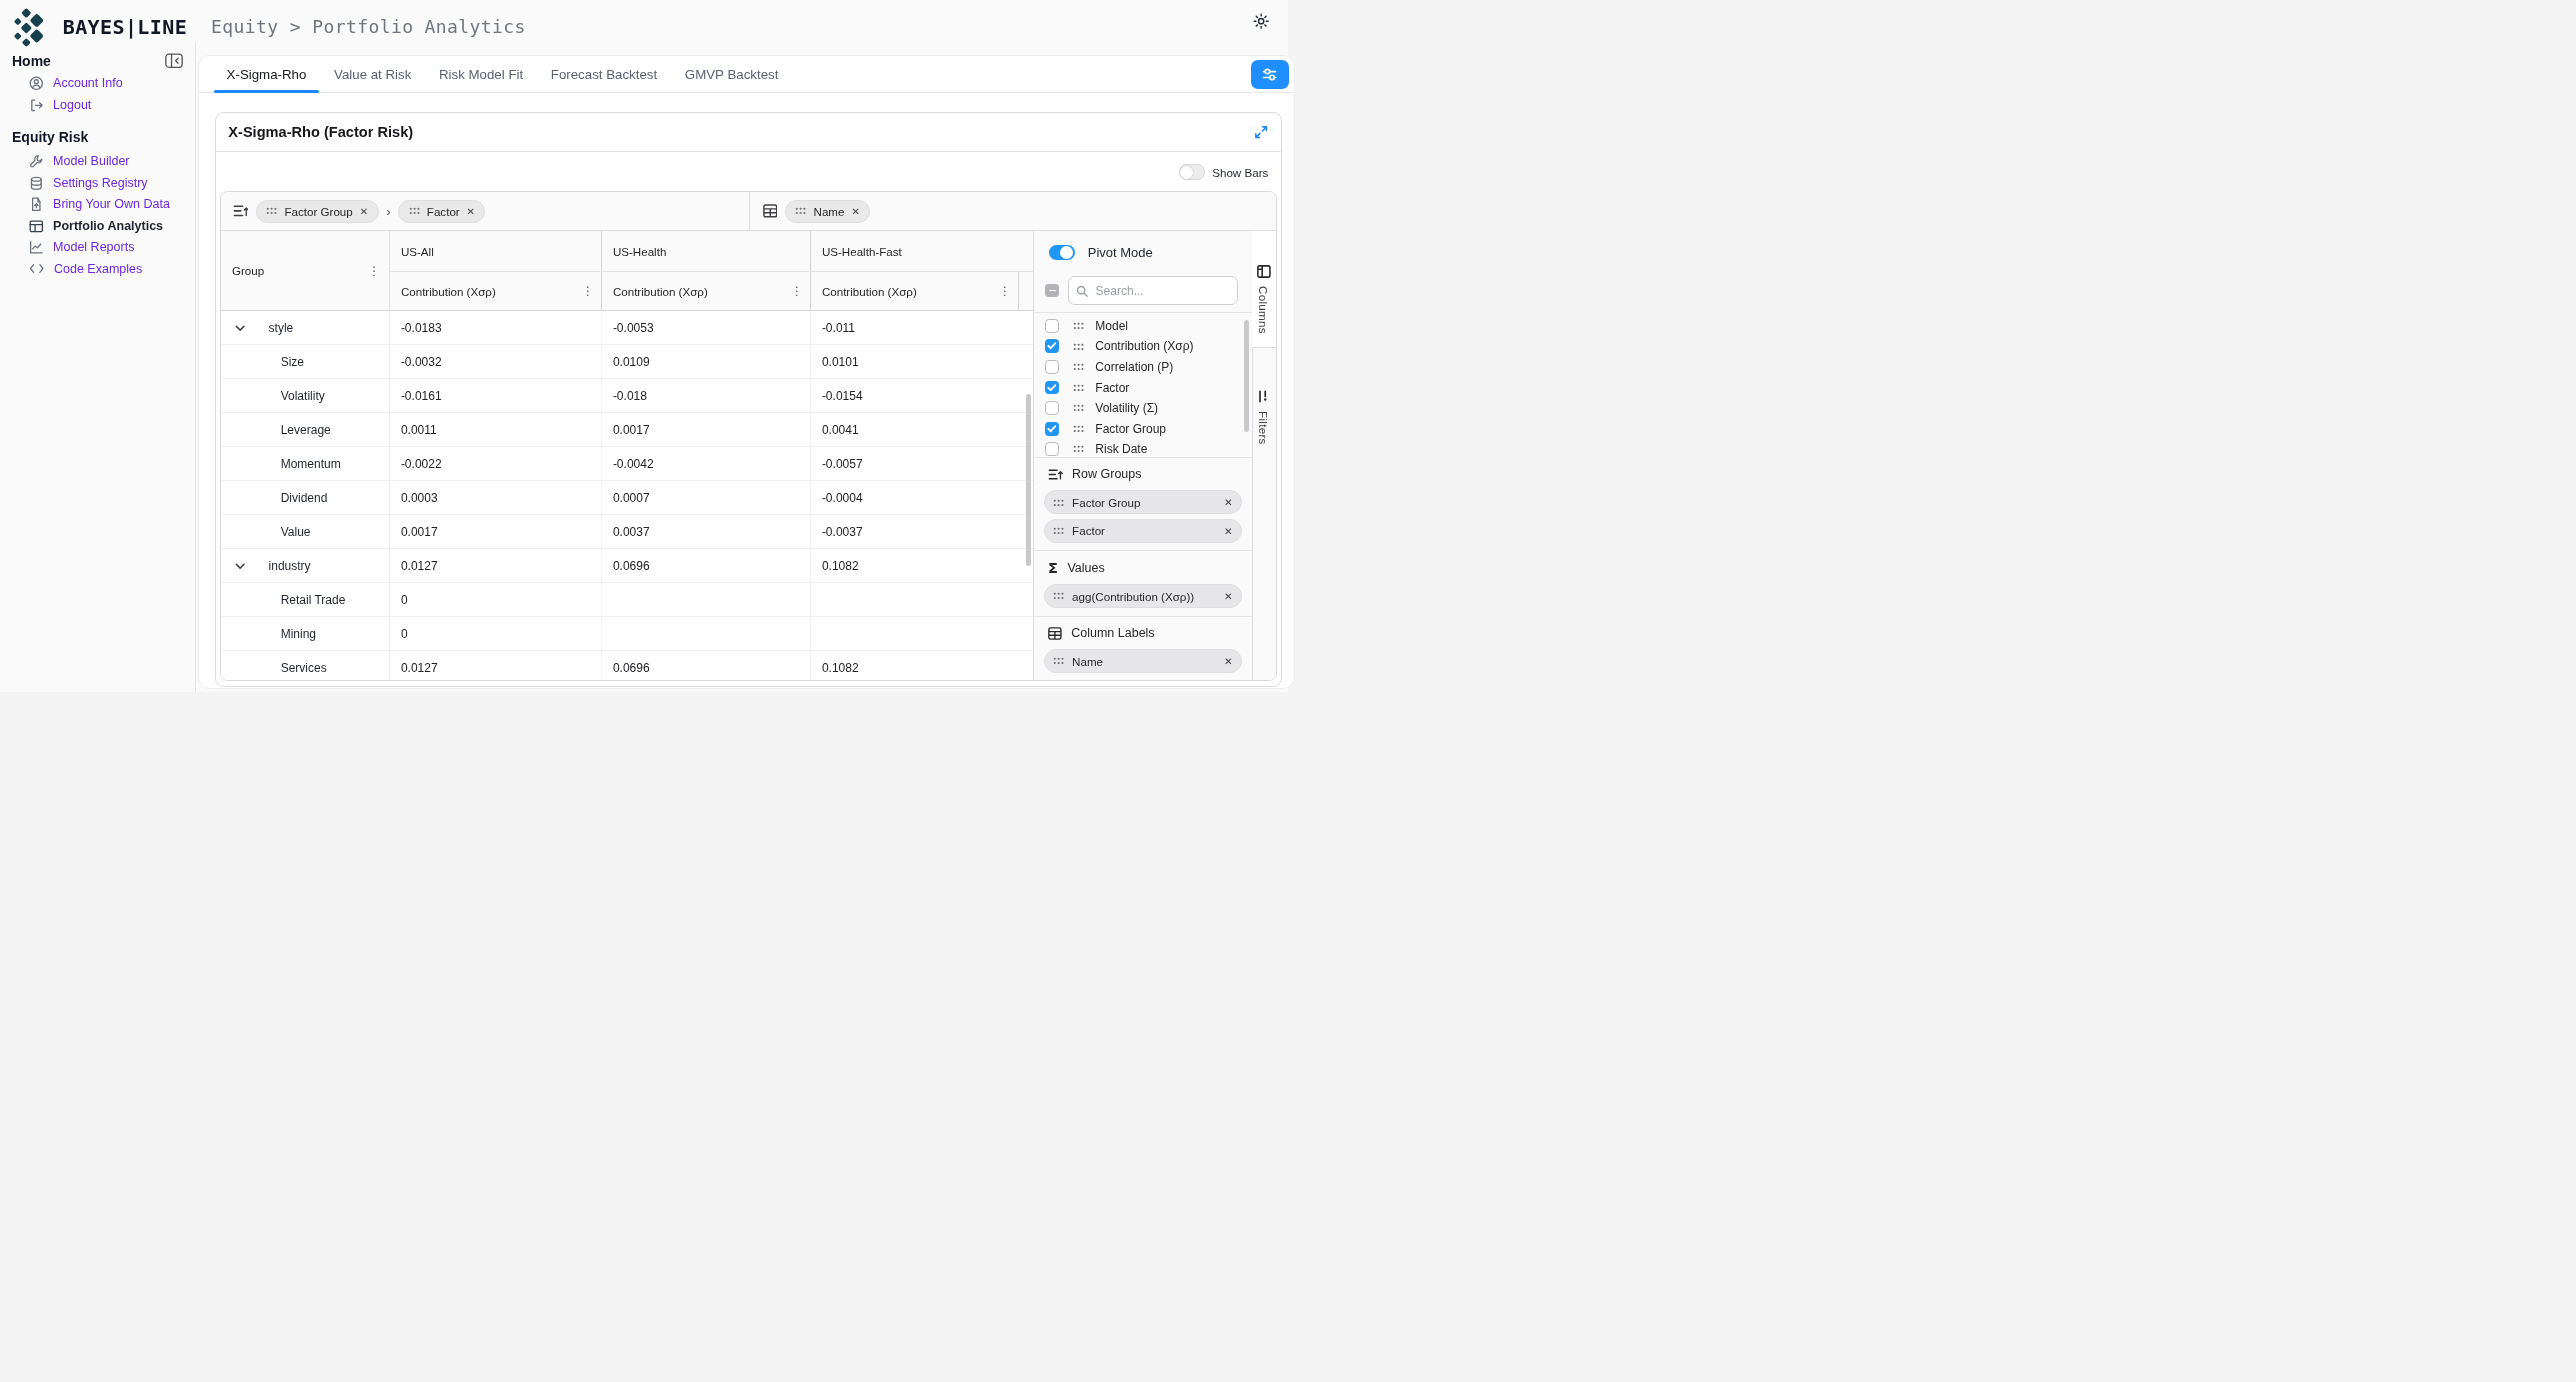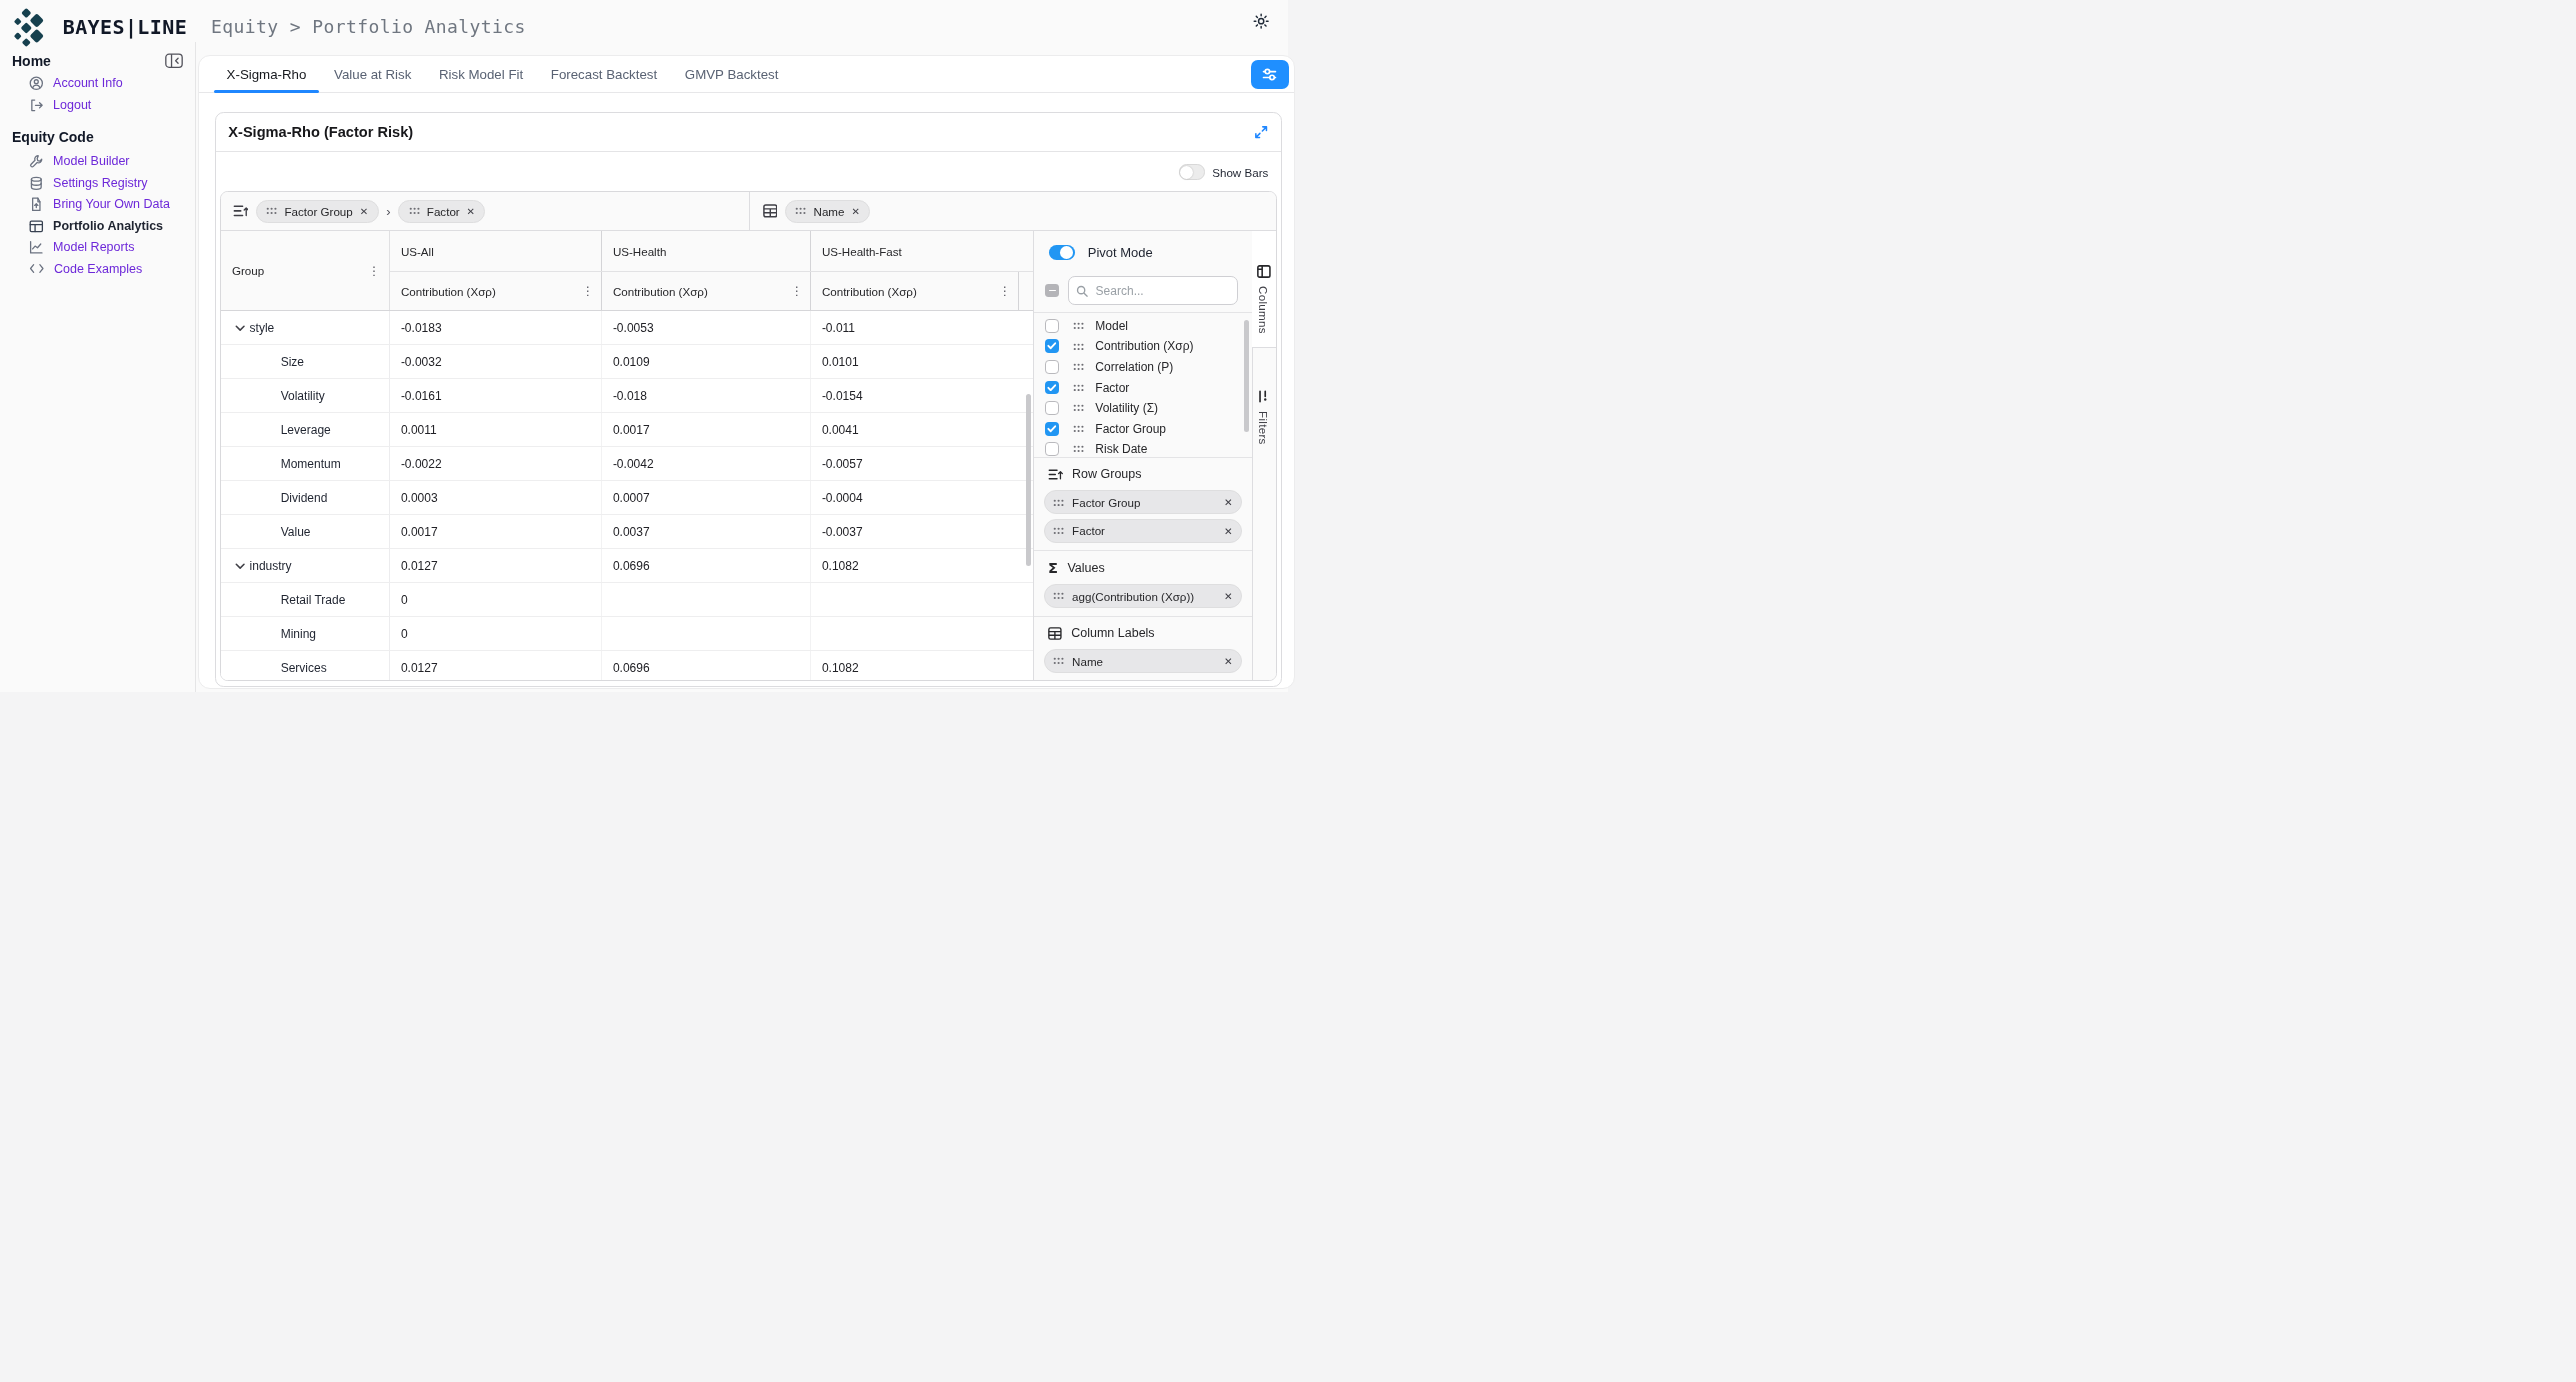--- a/index.html
+++ b/index.html
@@ -75,21 +75,21 @@
   .gh-row2{height:39px;display:flex;border-top:0.9px solid #e2e2e4;}
   .gh-cell{display:flex;align-items:center;padding-left:11.2px;}
   .gh-cell.tick{border-left:0.9px solid #d4d4d7;}
   .gh-cell .menu{margin-left:auto;padding-right:6.9px;}
   .menu{color:#52525b;font-size:12px;cursor:pointer;letter-spacing:0;}
 
   .grid-body{background:#fff;}
   .g-row{height:34px;display:flex;border-bottom:1.7px solid #eeeeef;background:#fff;font-size:12px;}
   .g-label{width:169px;display:flex;align-items:center;border-right:0.9px solid #ececee;}
   .g-label .chev{margin-left:14.6px;color:#3f3f46;}
-  .g-label .lbl{margin-left:4px;color:#1f2430;}
+  .g-label .lbl{margin-left:23px;color:#1f2430;}
   .g-row.leaf .g-label .lbl{margin-left:60px;}
   .g-cell{display:flex;align-items:center;padding-left:11.2px;color:#212126;}
   .g-cell.c2,.g-cell.c3{border-left:0.9px solid #f2f2f3;}
   .vscroll{position:absolute;right:0.9px;top:81px;bottom:0;width:6px;}
   .vscroll .thumb{position:absolute;top:82px;height:172px;width:5.2px;border-radius:2.6px;background:#c9c9cc;}
 
   
   .columns-panel{width:219px;border-left:0.9px solid #dddde0;background:#fafafa;display:flex;flex-direction:column;font-size:12px;}
   .pivot-row{height:47px;display:flex;align-items:center;gap:13px;padding-left:14.6px;}
   .pivot-label{font-size:13px;color:#1f2430;}
@@ -179,21 +179,21 @@
         <div class="side-item">
           <span class="icon ">
             <svg width="14.6" height="14.6" viewBox="0 0 18 18" fill="none" stroke="currentColor" stroke-width="1.6" stroke-linecap="round" stroke-linejoin="round">
               <path d="M7 2.5H3.5v13H7"></path>
               <path d="M8 9h8M13 5.8L16.2 9 13 12.2"></path>
             </svg>
           </span>
           <span class="side-label">Logout</span>
         </div>
       </div>
-    <div class="side-title2">Equity Code</div>
+    <div class="side-title2">Equity Risk</div>
     <div id="sb-sec1">
         <div class="side-item">
           <span class="icon ">
             <svg width="14.6" height="14.6" viewBox="0 0 18 18" fill="none" stroke="currentColor" stroke-width="1.6" stroke-linecap="round" stroke-linejoin="round">
               <path d="M11.5 2.2a4 4 0 0 0-4.1 5.6L2.6 12.6a1.9 1.9 0 0 0 2.7 2.7l4.8-4.8a4 4 0 0 0 5.6-4.1l-2.4 2.4-2.5-.7-.7-2.5z"></path>
             </svg>
           </span>
           <span class="side-label">Model Builder</span>
         </div>
         <div class="side-item">

